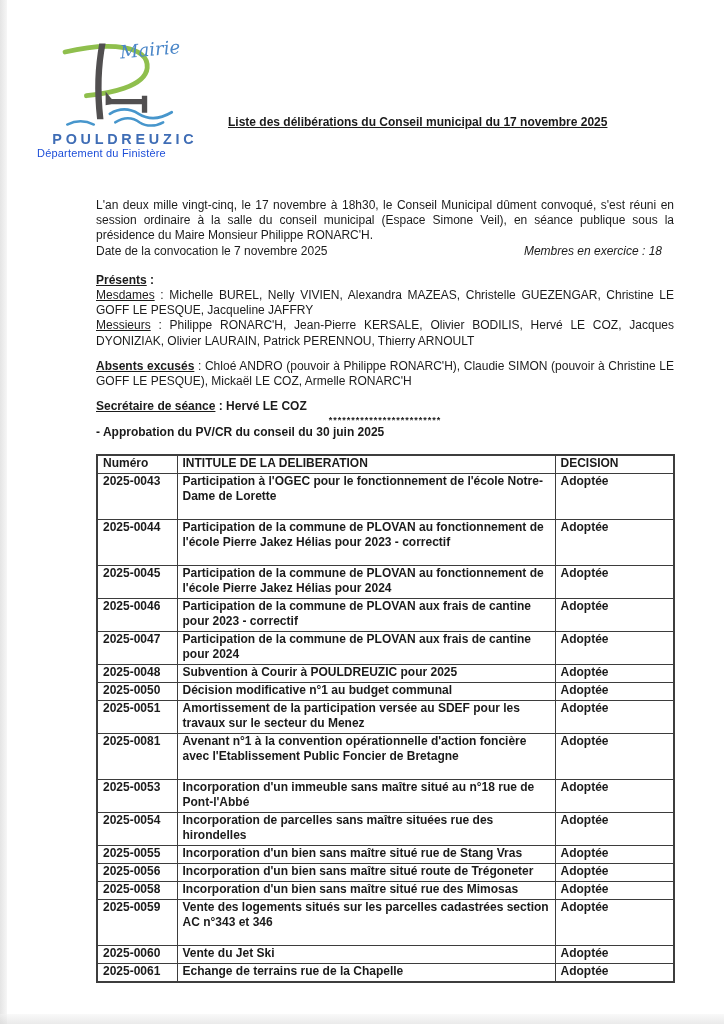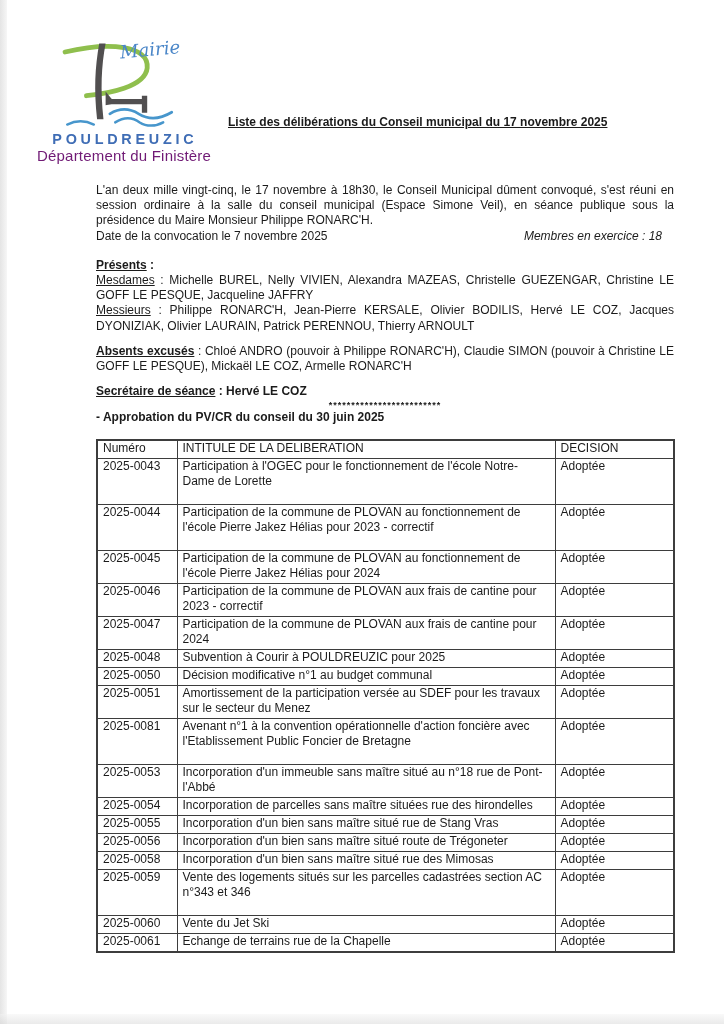--- a/index.html
+++ b/index.html
@@ -11,41 +11,41 @@
     font-family:"Liberation Sans", sans-serif;
     color:#1b1b1b;
     -webkit-font-smoothing:antialiased;
   }
   
   .scan-edge-left{position:absolute;left:0;top:0;width:7px;height:1024px;background:linear-gradient(90deg,#cfcfcf,#efefef);opacity:.55;}
   .scan-edge-bottom{position:absolute;left:0;bottom:0;width:724px;height:10px;background:linear-gradient(0deg,#d6d6d6,#f3f3f3);opacity:.5;}
 
   
   .logo-wrap{position:absolute;left:48px;top:38px;width:160px;}
-  .departement{position:absolute;left:37px;top:147px;font-size:15px;color:#701a75;letter-spacing:.2px;}
+  .departement{position:absolute;left:37px;top:147px;font-size:11px;color:#1d4ed8;letter-spacing:.2px;}
   .doc-title{position:absolute;left:228px;top:115px;width:420px;font-size:12px;font-weight:bold;color:#1b1b1b;text-decoration:underline;}
 
   
-  .content{position:absolute;left:96px;top:183px;width:578px;font-size:12px;line-height:15.2px;}
+  .content{position:absolute;left:96px;top:198px;width:578px;font-size:12px;line-height:15.2px;}
   .content p{margin:0;}
   .justify{text-align:justify;}
   .intro{margin-bottom:17px;}
   .date-row{display:flex;justify-content:space-between;margin-bottom:14px;}
   .membres{padding-right:12px;font-style:italic;}
   .b{font-weight:bold;}
   .u{text-decoration:underline;}
   .gap10{height:10px;}
   .separator{text-align:center;font-size:9px;font-weight:bold;letter-spacing:1px;line-height:10px;margin-top:1px;}
   .approbation{font-weight:bold;margin-top:6px;}
 
   
   table.delib{border-collapse:collapse;margin-top:13px;width:577px;table-layout:fixed;}
   table.delib th, table.delib td{
     border:1px solid #3d3d3d;
-    font-size:12px;font-weight:normal;line-height:15px;
+    font-size:12px;font-weight:bold;line-height:15px;
     padding:0 5px 2px 5px;vertical-align:top;text-align:left;
   }
   table.delib{border:2px solid #3d3d3d;}
   col.c-num{width:80px;}
   col.c-int{width:378px;}
   col.c-dec{width:119px;}
   th.num-h{text-align:right;}
   tr.tall td{padding-bottom:15px;}
 </style>
 </head>

